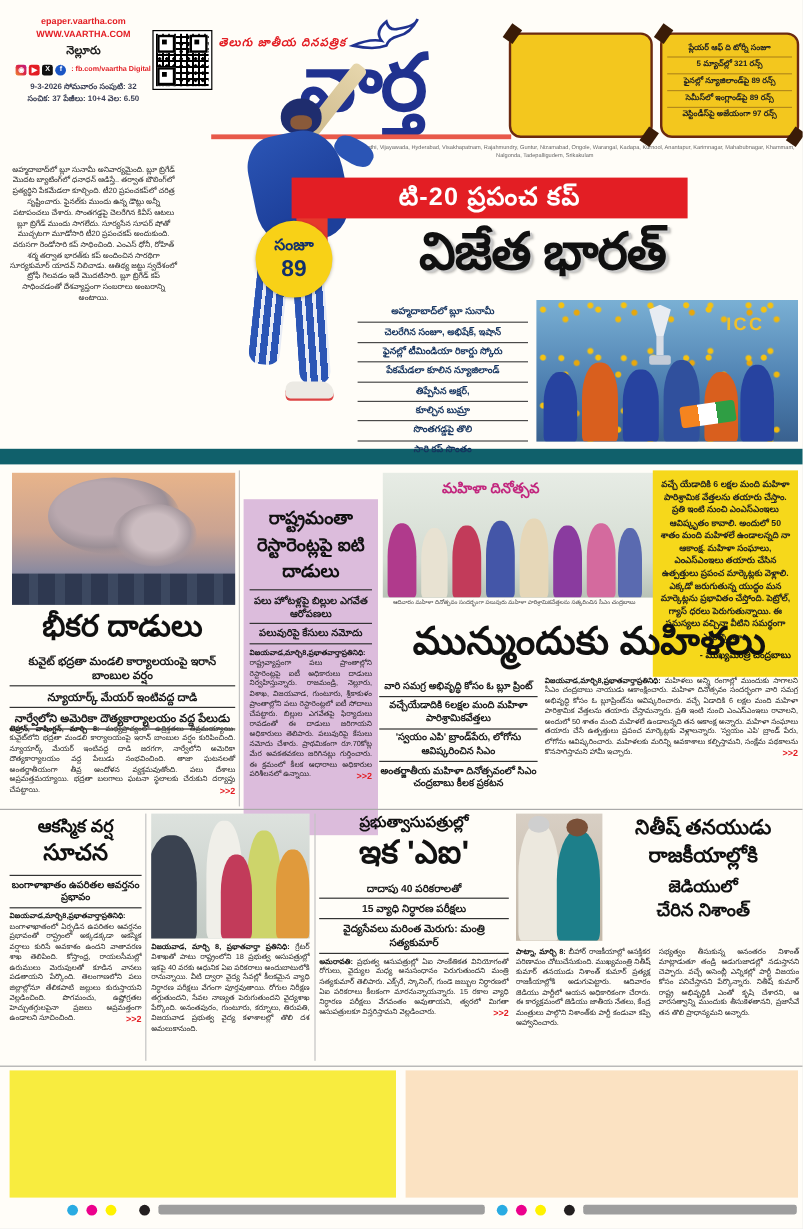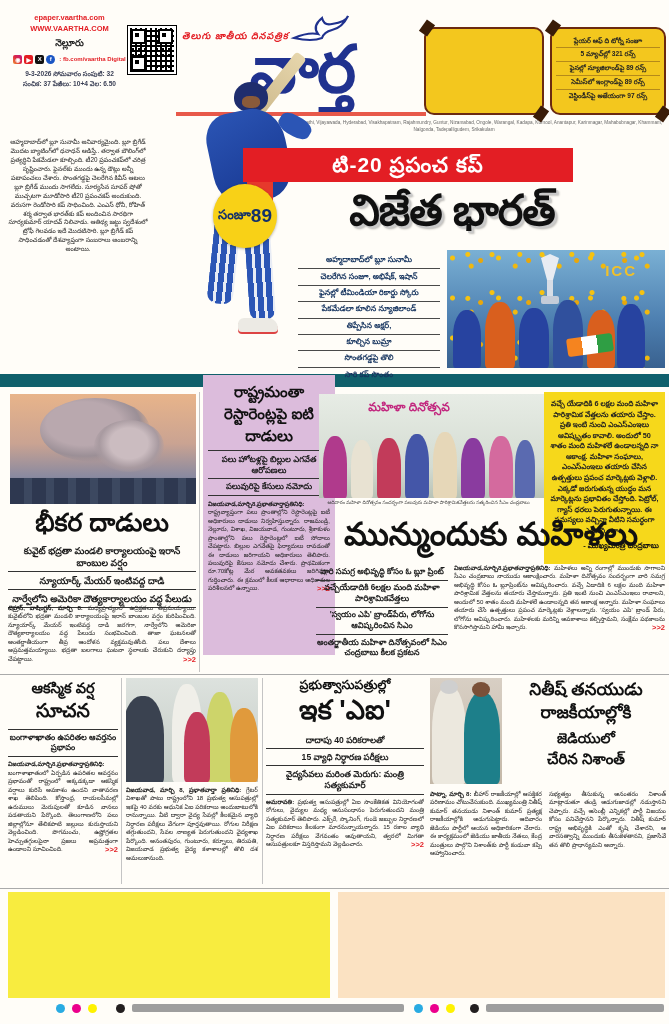--- a/index.html
+++ b/index.html
@@ -40,21 +40,21 @@
               border-bottom:1px solid #b58a1a;text-align:center;}
   .badge-stat:last-child{border-bottom:none;}
   
   .lead-left{font-size:6.3px;line-height:1.42;color:#1c1c1c;}
   .kicker{background:#e31e24;color:#fff;font-size:21px;font-weight:900;text-align:center;line-height:34px;
           letter-spacing:1px;}
   .mainhead{font-size:43px;font-weight:900;color:#101010;text-align:center;letter-spacing:-1px;
             text-shadow:2px 2px 0 #c9c9c9,3px 3px 2px rgba(0,0,0,.25);}
   .deck-item{font-size:7.8px;font-weight:bold;color:#15335e;text-align:center;padding:2.2px 0;
              border-bottom:1px solid #4a4a4a;}
-  .sanju-circle{background:#f8d117;border-radius:50%;display:flex;align-items:center;
+  .sanju-circle{background:#f8d117;border-radius:50%;display:flex;flex-direction:column;align-items:center;
                 justify-content:center;box-shadow:0 1px 3px rgba(0,0,0,.3);}
   .teal-bar{background:#10606b;}
   
   .ph{overflow:hidden;position:absolute;}
   .caption{font-size:4.8px;color:#444;line-height:1.25;text-align:center;}
   .vrule{background:#c4c4c4;width:1px;position:absolute;}
   .hrule{background:#aaa;height:1px;position:absolute;}
   
   .h-xl{font-weight:900;color:#111;text-align:center;}
   .subdeck{font-size:9.3px;font-weight:bold;color:#1b1b1b;text-align:center;line-height:1.3;
@@ -194,21 +194,21 @@
     <div class="subdeck">న్యూయార్క్ మేయర్ ఇంటివద్ద దాడి</div>
     <div class="subdeck">నార్వేలోని అమెరికా దౌత్యకార్యాలయం వద్ద పేలుడు</div>
   </div>
   <div class="abs body-txt jus" style="left:8px;top:604px;width:188px;height:66px;">
     <span class="dl">టెహ్రాన్, వాషింగ్టన్, మార్చి 8:</span>
     <span>మధ్యప్రాచ్యంలో ఉద్రిక్తతలు తీవ్రమయ్యాయి. కువైట్‌లోని భద్రతా మండలి కార్యాలయంపై ఇరాన్ బాంబుల వర్షం కురిపించింది. న్యూయార్క్ మేయర్ ఇంటివద్ద దాడి జరగగా, నార్వేలోని అమెరికా దౌత్యకార్యాలయం వద్ద పేలుడు సంభవించింది. తాజా ఘటనలతో అంతర్జాతీయంగా తీవ్ర ఆందోళన వ్యక్తమవుతోంది. పలు దేశాలు అప్రమత్తమయ్యాయి. భద్రతా బలగాలు ఘటనా స్థలాలకు చేరుకుని దర్యాప్తు చేపట్టాయి.</span>
     <span class="jump">&gt;&gt;2</span>
   </div>
   <div class="vrule" style="left:199px;top:392px;height:280px;"></div>
 
-  <div class="abs purple-col" style="left:203px;top:375px;width:132px;height:280px;">
+  <div class="abs purple-col" style="left:203px;top:416px;width:112px;height:280px;">
     <div class="h-xl" style="font-size:15px;line-height:1.45;">రాష్ట్రమంతా రెస్టారెంట్లపై ఐటి దాడులు</div>
     <div class="subdeck" style="font-size:8.3px;border-top:1px solid #333;margin-top:4px;">పలు హోటళ్లపై బిల్లుల ఎగవేత ఆరోపణలు</div>
     <div class="subdeck" style="font-size:8.3px;">పలువురిపై కేసులు నమోదు</div>
     <div class="body-txt jus" style="margin-top:4px;">
       <span class="dl">విజయవాడ,మార్చి8,ప్రభాతవార్తాప్రతినిధి:</span>
       <span>రాష్ట్రవ్యాప్తంగా పలు ప్రాంతాల్లోని రెస్టారెంట్లపై ఐటీ అధికారులు దాడులు నిర్వహిస్తున్నారు. రాజమండ్రి, నెల్లూరు, విశాఖ, విజయవాడ, గుంటూరు, శ్రీకాకుళం ప్రాంతాల్లోని పలు రెస్టారెంట్లలో ఐటీ సోదాలు చేపట్టారు. బిల్లుల ఎగవేతపై ఫిర్యాదులు రావడంతో ఈ దాడులు జరిగాయని అధికారులు తెలిపారు. పలువురిపై కేసులు నమోదు చేశారు. ప్రాథమికంగా రూ.70కోట్ల మేర అవకతవకలు జరిగినట్లు గుర్తించారు. ఈ క్రమంలో కీలక ఆధారాలు అధికారుల పరిశీలనలో ఉన్నాయి.</span>
       <span class="jump">&gt;&gt;2</span>
     </div>
   </div>
 

